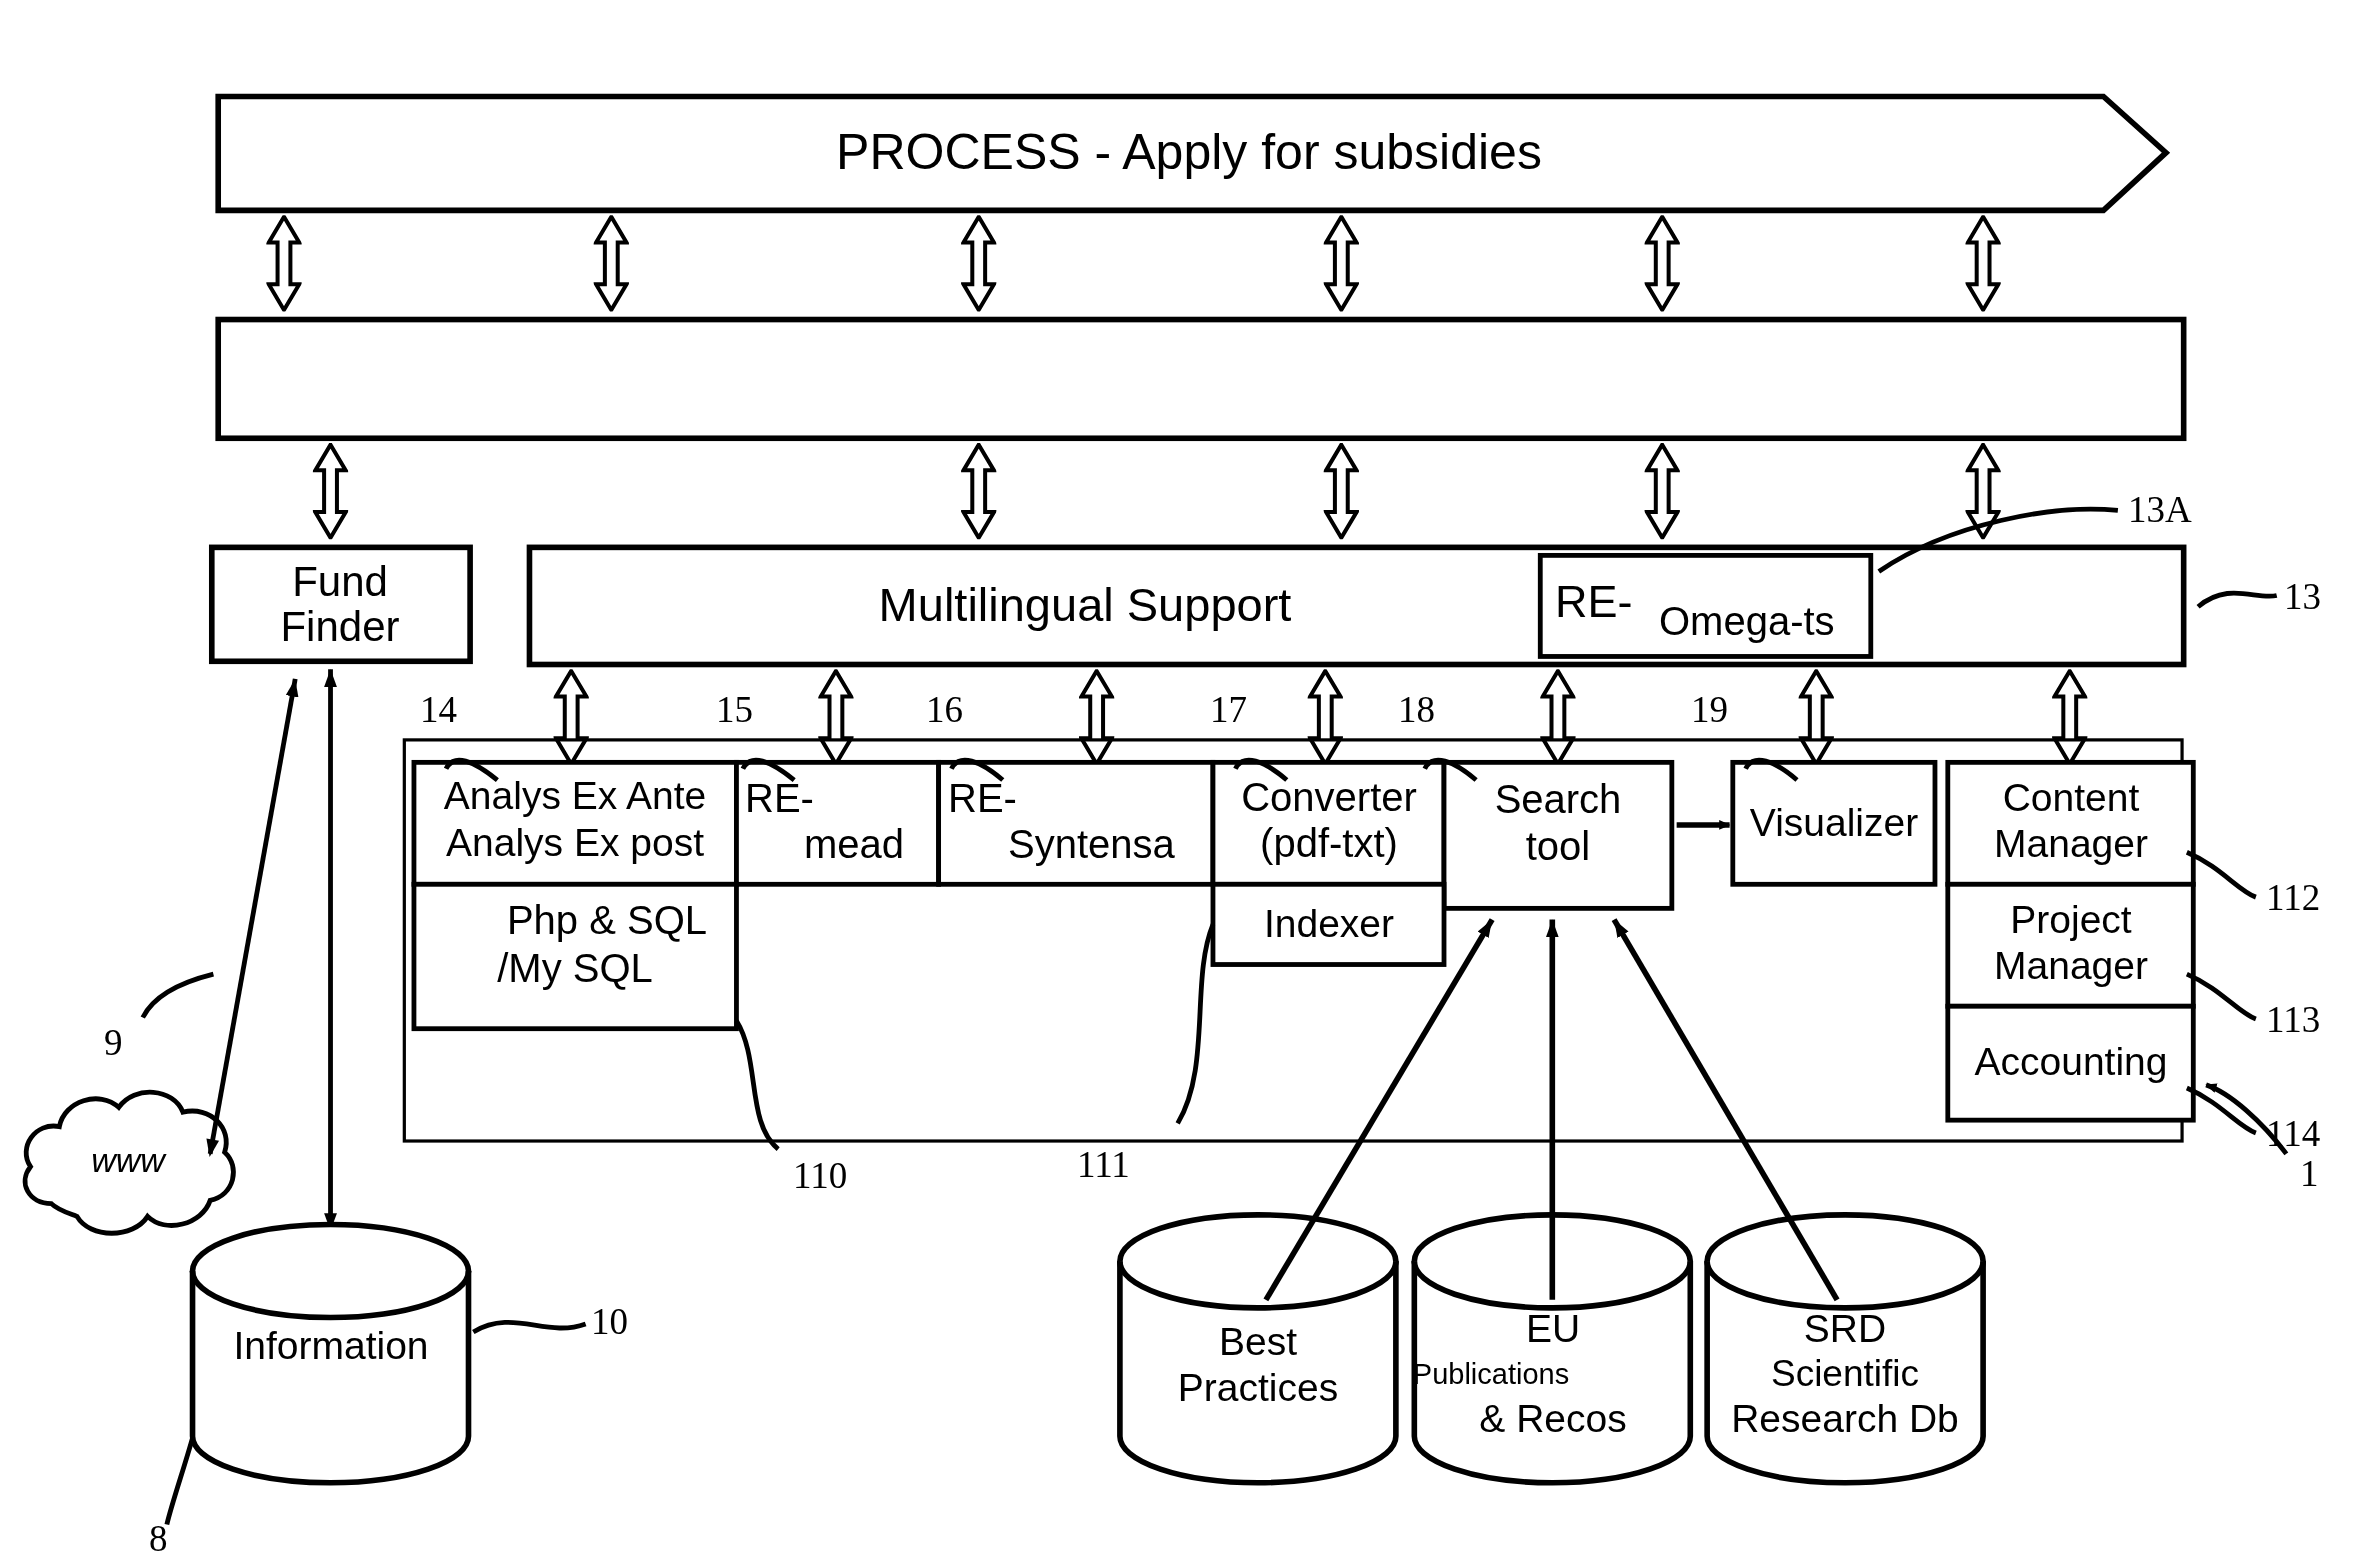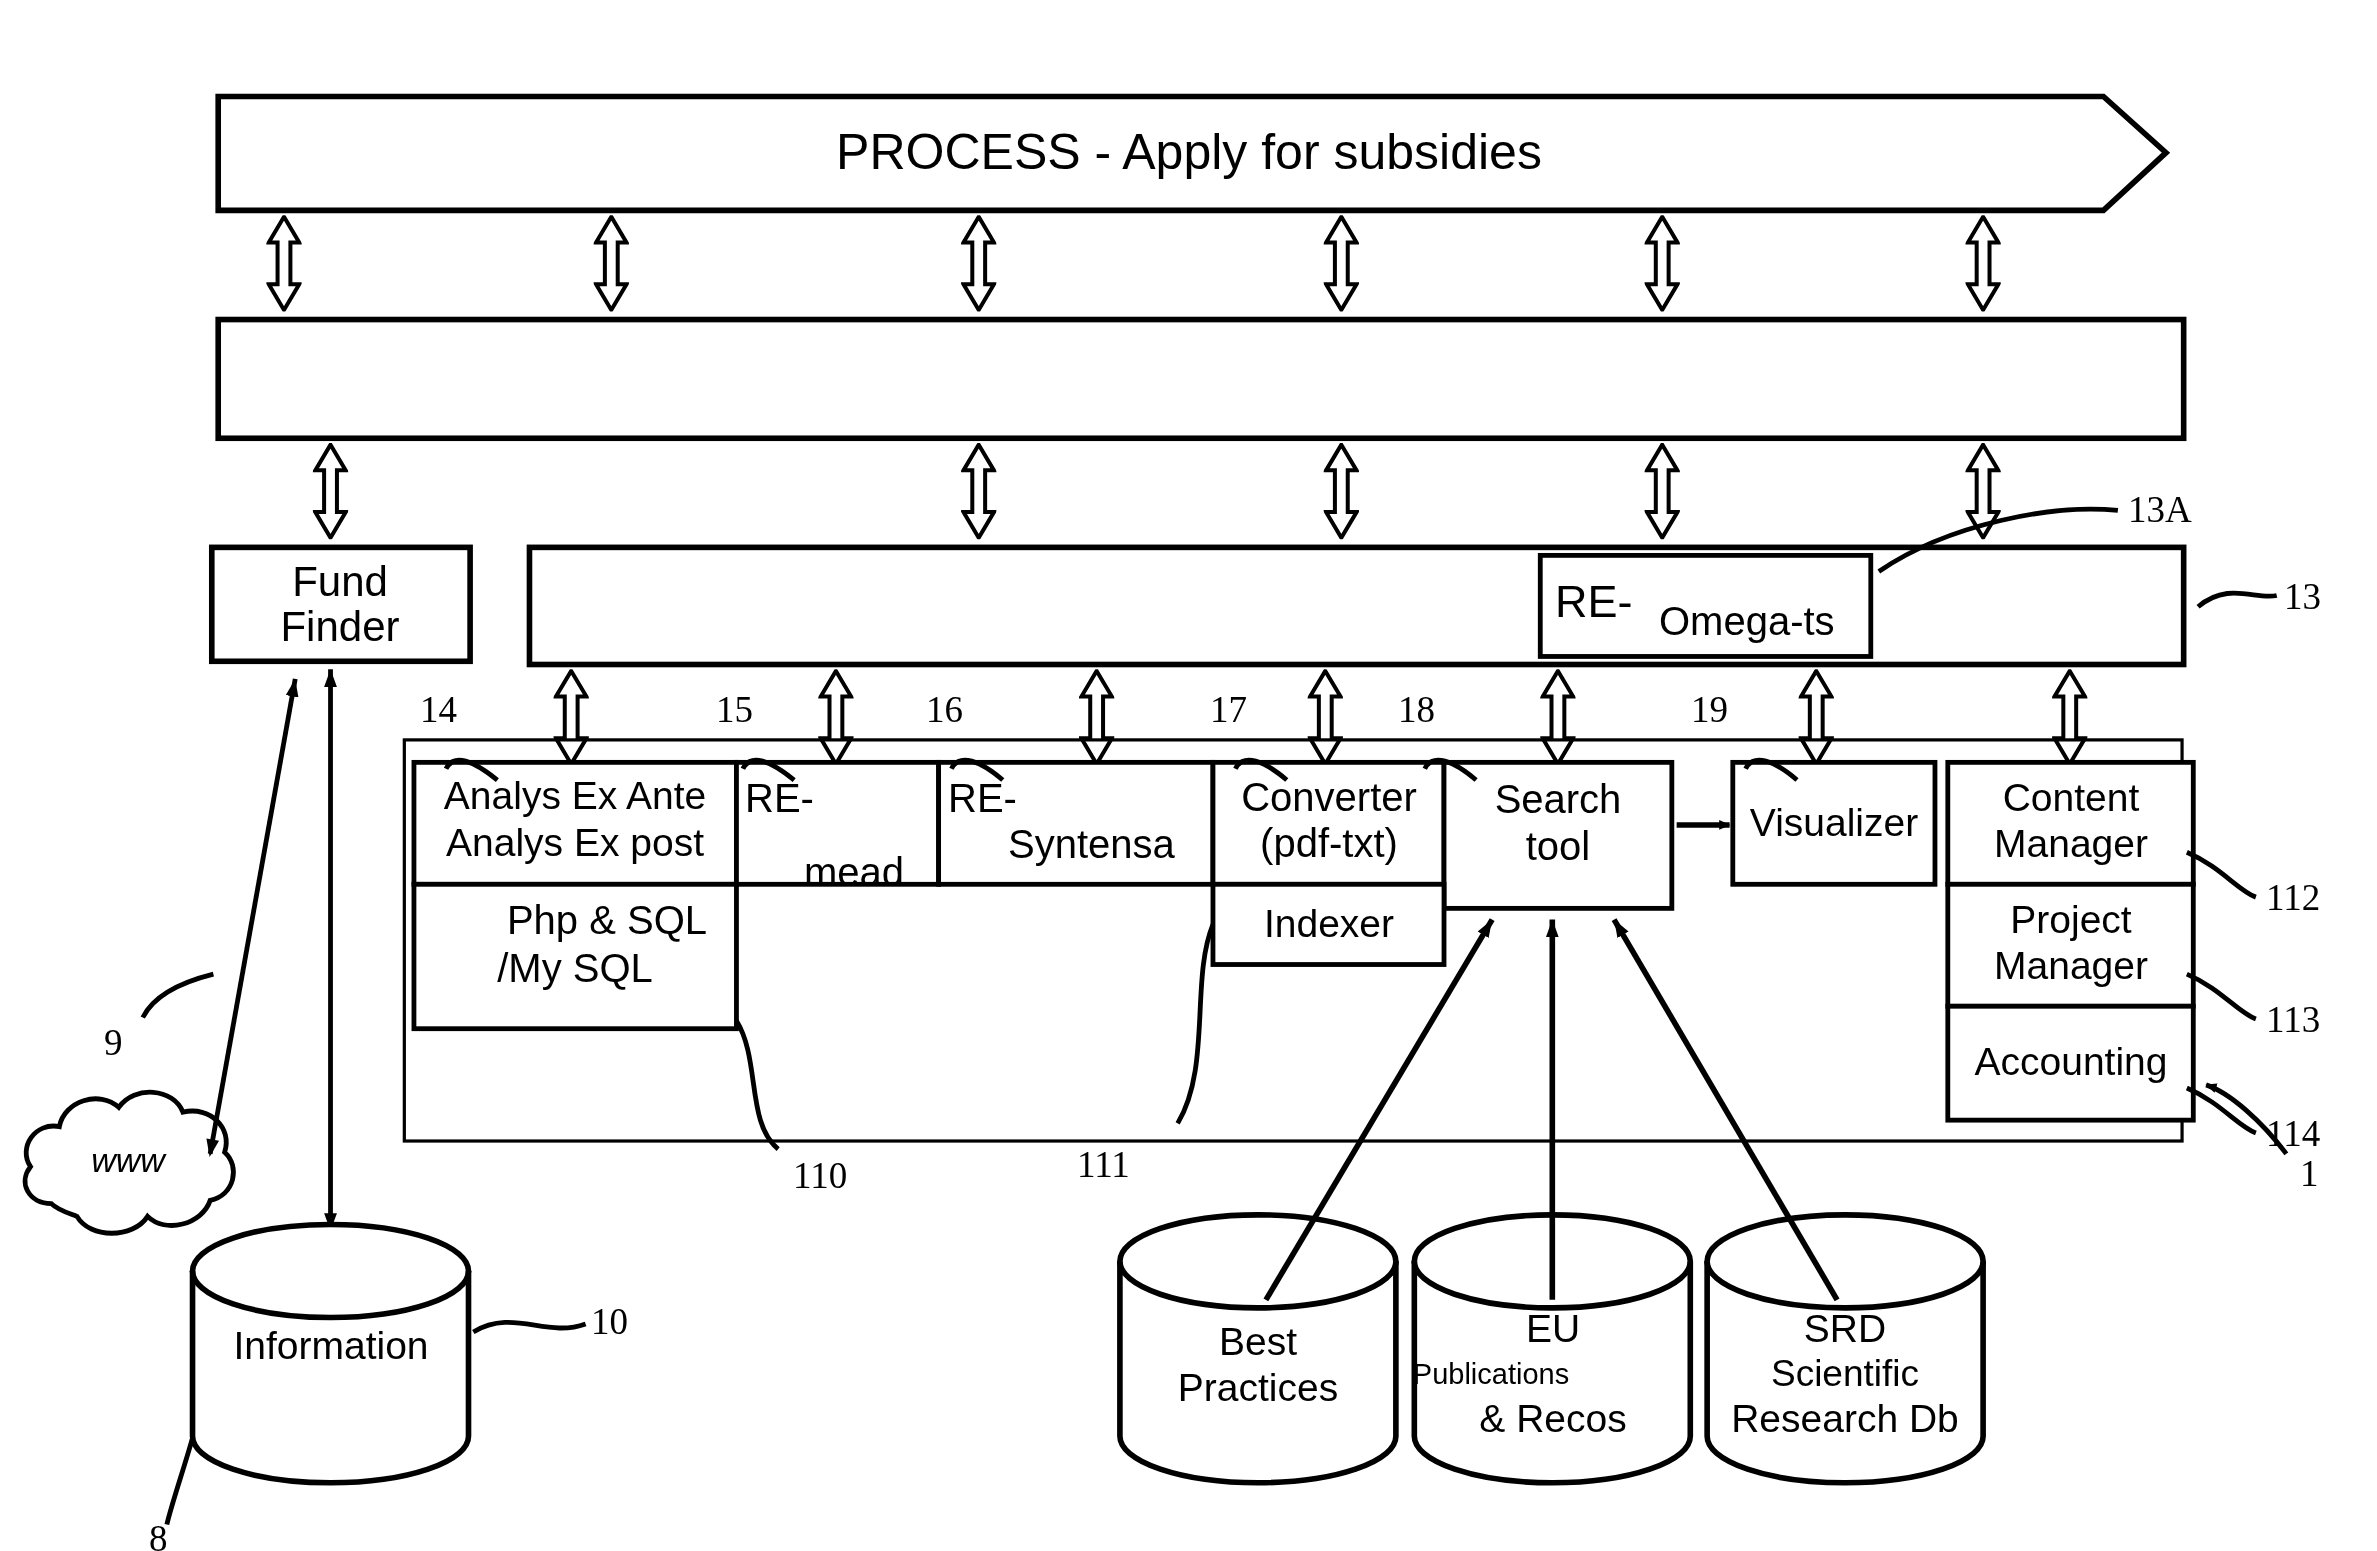--- a/index.html
+++ b/index.html
@@ -198,36 +198,37 @@
       <path d="M2726,1062 C2768,1080 2790,1110 2812,1118"></path>
       <path d="M2726,1214 C2768,1232 2790,1262 2812,1270"></path>
       <path d="M2726,1356 C2768,1374 2790,1404 2812,1412"></path>
       <path d="M2850,1438 C2820,1398 2780,1362 2750,1352" marker-end="url(#solidArrow)"></path>
     </g>
   </svg>
 
   <div class="lbl ctr" style="left:1189px; top:152px; font-size:50px;">PROCESS - Apply for subsidies</div>
 
 
+  <div class="lbl ctr" style="left:1085px; top:605px; font-size:47px;">Multilingual Support</div>
 
   <div class="lbl" style="left:1555px; top:578px; font-size:45px; text-align:left;">RE-</div>
   <div class="lbl" style="left:1659px; top:600px; font-size:40px; text-align:left;">Omega-ts</div>
 
   <div class="lbl ctr" style="left:340px; top:582px; font-size:42px;">Fund</div>
   <div class="lbl ctr" style="left:340px; top:627px; font-size:42px;">Finder</div>
 
   <div class="lbl ctr" style="left:128px; top:1160px; font-size:34px;font-style:italic;">www</div>
 
   <div class="lbl ctr" style="left:331px; top:1346px; font-size:39px;">Information</div>
 
   <div class="lbl ctr" style="left:575px; top:796px; font-size:39px;">Analys Ex Ante</div>
   <div class="lbl ctr" style="left:575px; top:843px; font-size:39px;">Analys Ex post</div>
 
   <div class="lbl" style="left:745px; top:777px; font-size:40px; text-align:left;">RE-</div>
-  <div class="lbl" style="left:804px; top:823px; font-size:40px; text-align:left;margin-top:28px;">mead</div>
+  <div class="lbl" style="left:804px; top:823px; font-size:40px; text-align:left;">mead</div>
 
   <div class="lbl" style="left:948px; top:777px; font-size:40px; text-align:left;">RE-</div>
   <div class="lbl" style="left:1008px; top:823px; font-size:40px; text-align:left;">Syntensa</div>
 
   <div class="lbl ctr" style="left:1329px; top:797px; font-size:40px;">Converter</div>
   <div class="lbl ctr" style="left:1329px; top:843px; font-size:40px;">(pdf-txt)</div>
 
   <div class="lbl ctr" style="left:1558px; top:799px; font-size:40px;">Search</div>
   <div class="lbl ctr" style="left:1558px; top:846px; font-size:40px;">tool</div>
 

